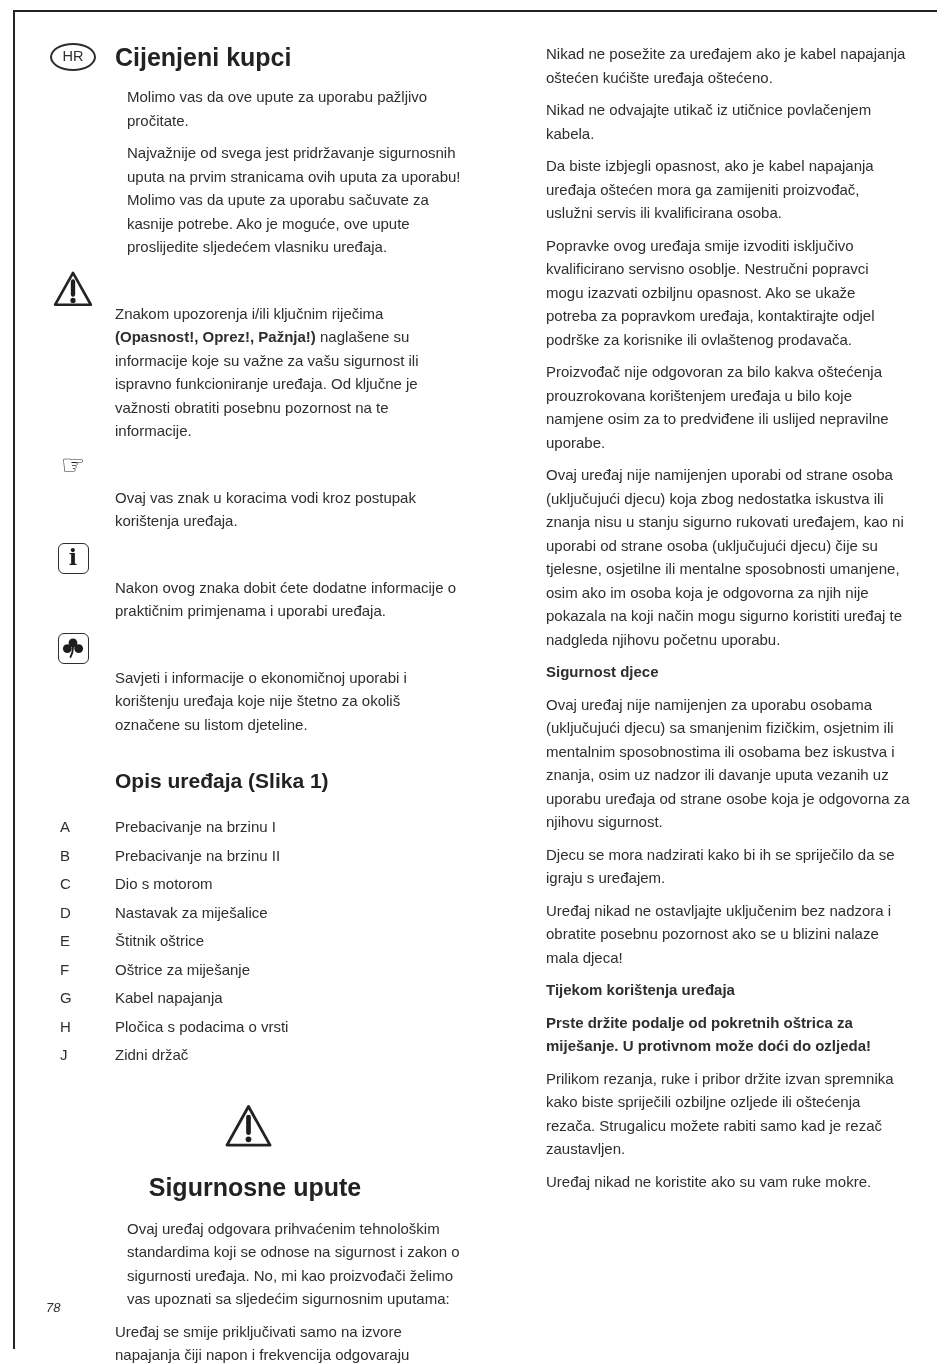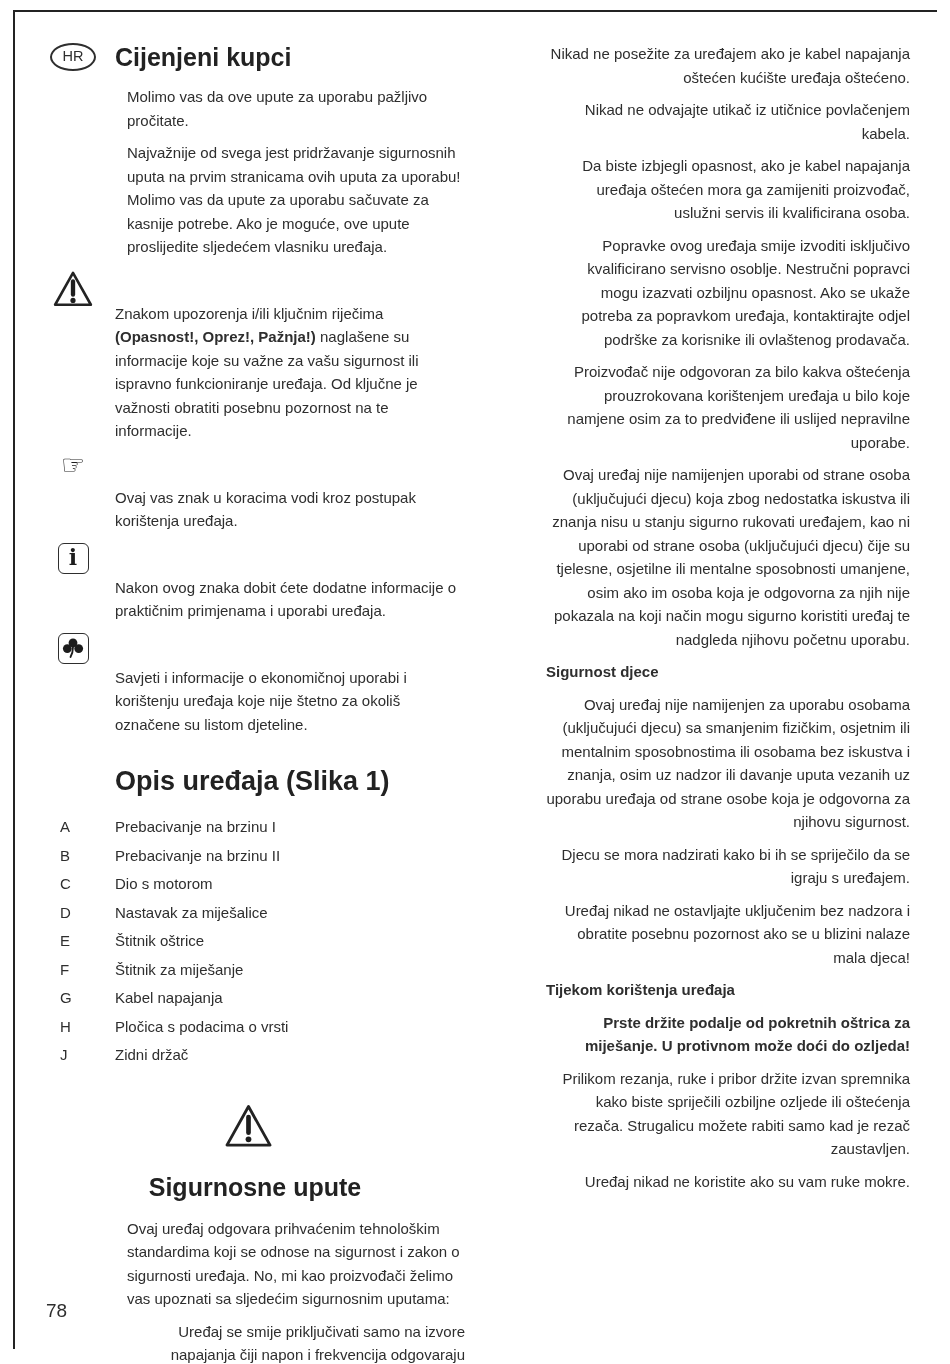--- a/index.html
+++ b/index.html
@@ -36,51 +36,51 @@
   }
 
   p.para { margin: 0 0 9px 0; }
   .indent { margin-left: 82px; }
 
   .icon-note { display: flex; margin-bottom: 9px; }
   .icon-note .icon-cell { padding-top: 1px; align-items: flex-start; }
   .note-text { flex: 1; margin-top: 34px; }
   .bold-inline { font-weight: 700; }
 
-  .h2 { font-size: 27px; line-height: 30px; font-weight: 700; color: #222; margin: 30px 0 17px 70px; }
+  .h2 { font-size: 21px; line-height: 30px; font-weight: 700; color: #222; margin: 30px 0 17px 70px; }
 
   .device-list { margin-left: 15px; }
   .device-row { display: flex; line-height: 28.5px; }
   .device-key { flex: 0 0 55px; }
 
   .safety-header { display: flex; align-items: center; margin: 32px 0 15px 0; flex-direction: column; }
 
   .subhead { font-weight: 700; margin: 2px 0 9px 0; }
 
   .bullet { display: flex; margin-bottom: 9px; }
   .bullet .marker { flex: 0 0 38px; }
   .bullet.left-b { padding-left: 40px; }
   .bullet.left-b .marker { flex: 0 0 30px; }
   .dot { width: 6.5px; height: 6.5px; border-radius: 50%; background: #2e2e2e; margin-top: 9px; }
-  .btext { flex: 1; text-align: right; }
+  .btext { flex: 1; }
   .bold { font-weight: 700; }
   .right-indent { margin-left: 38px; }
 
   .hand-glyph { font-family: "DejaVu Sans", sans-serif; font-size: 27px; line-height: 24px; color: #1d1d1d; }
   .sq-icon {
     width: 31px; height: 31px;
     border: 1.8px solid #2e2e2e; border-radius: 6px;
     display: flex; align-items: center; justify-content: center;
   }
   .info-glyph {
     font-family: "DejaVu Serif", serif;
     font-weight: 700; font-size: 22px; line-height: 1; color: #1d1d1d;
     margin-top: -2px;
   }
-  .page-number { position: absolute; left: 46px; top: 1300px; font-size: 19px; }
+  .page-number { position: absolute; left: 46px; top: 1300px; font-size: 13px; font-style: italic; }
 </style>
 </head>
 <body>
 
 <div class="page">
   <div class="frame"></div>
 
   <div class="col col-left">
 
     <div class="doc-header">
@@ -154,21 +154,21 @@
       <div class="device-row">
           <span class="device-key">D</span>
           <span>Nastavak za miješalice</span>
         </div>
       <div class="device-row">
           <span class="device-key">E</span>
           <span>Štitnik oštrice</span>
         </div>
       <div class="device-row">
           <span class="device-key">F</span>
-          <span>Štitnik za miješanje</span>
+          <span>Oštrice za miješanje</span>
         </div>
       <div class="device-row">
           <span class="device-key">G</span>
           <span>Kabel napajanja</span>
         </div>
       <div class="device-row">
           <span class="device-key">H</span>
           <span>Pločica s podacima o vrsti</span>
         </div>
       <div class="device-row">

